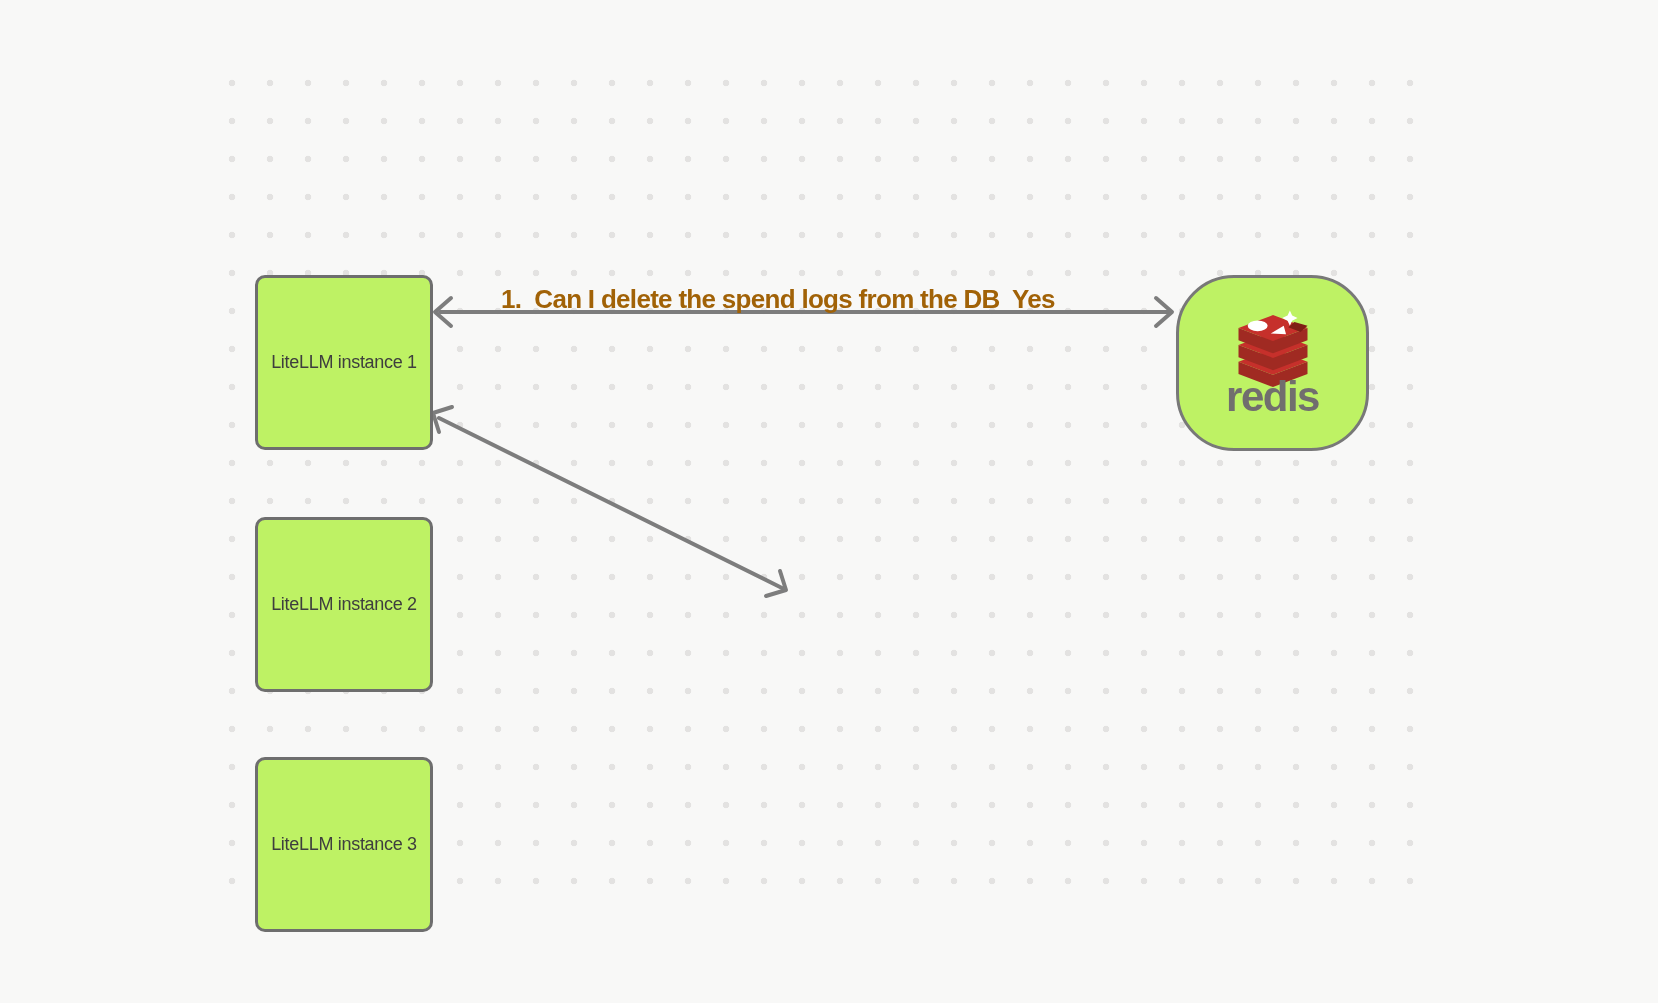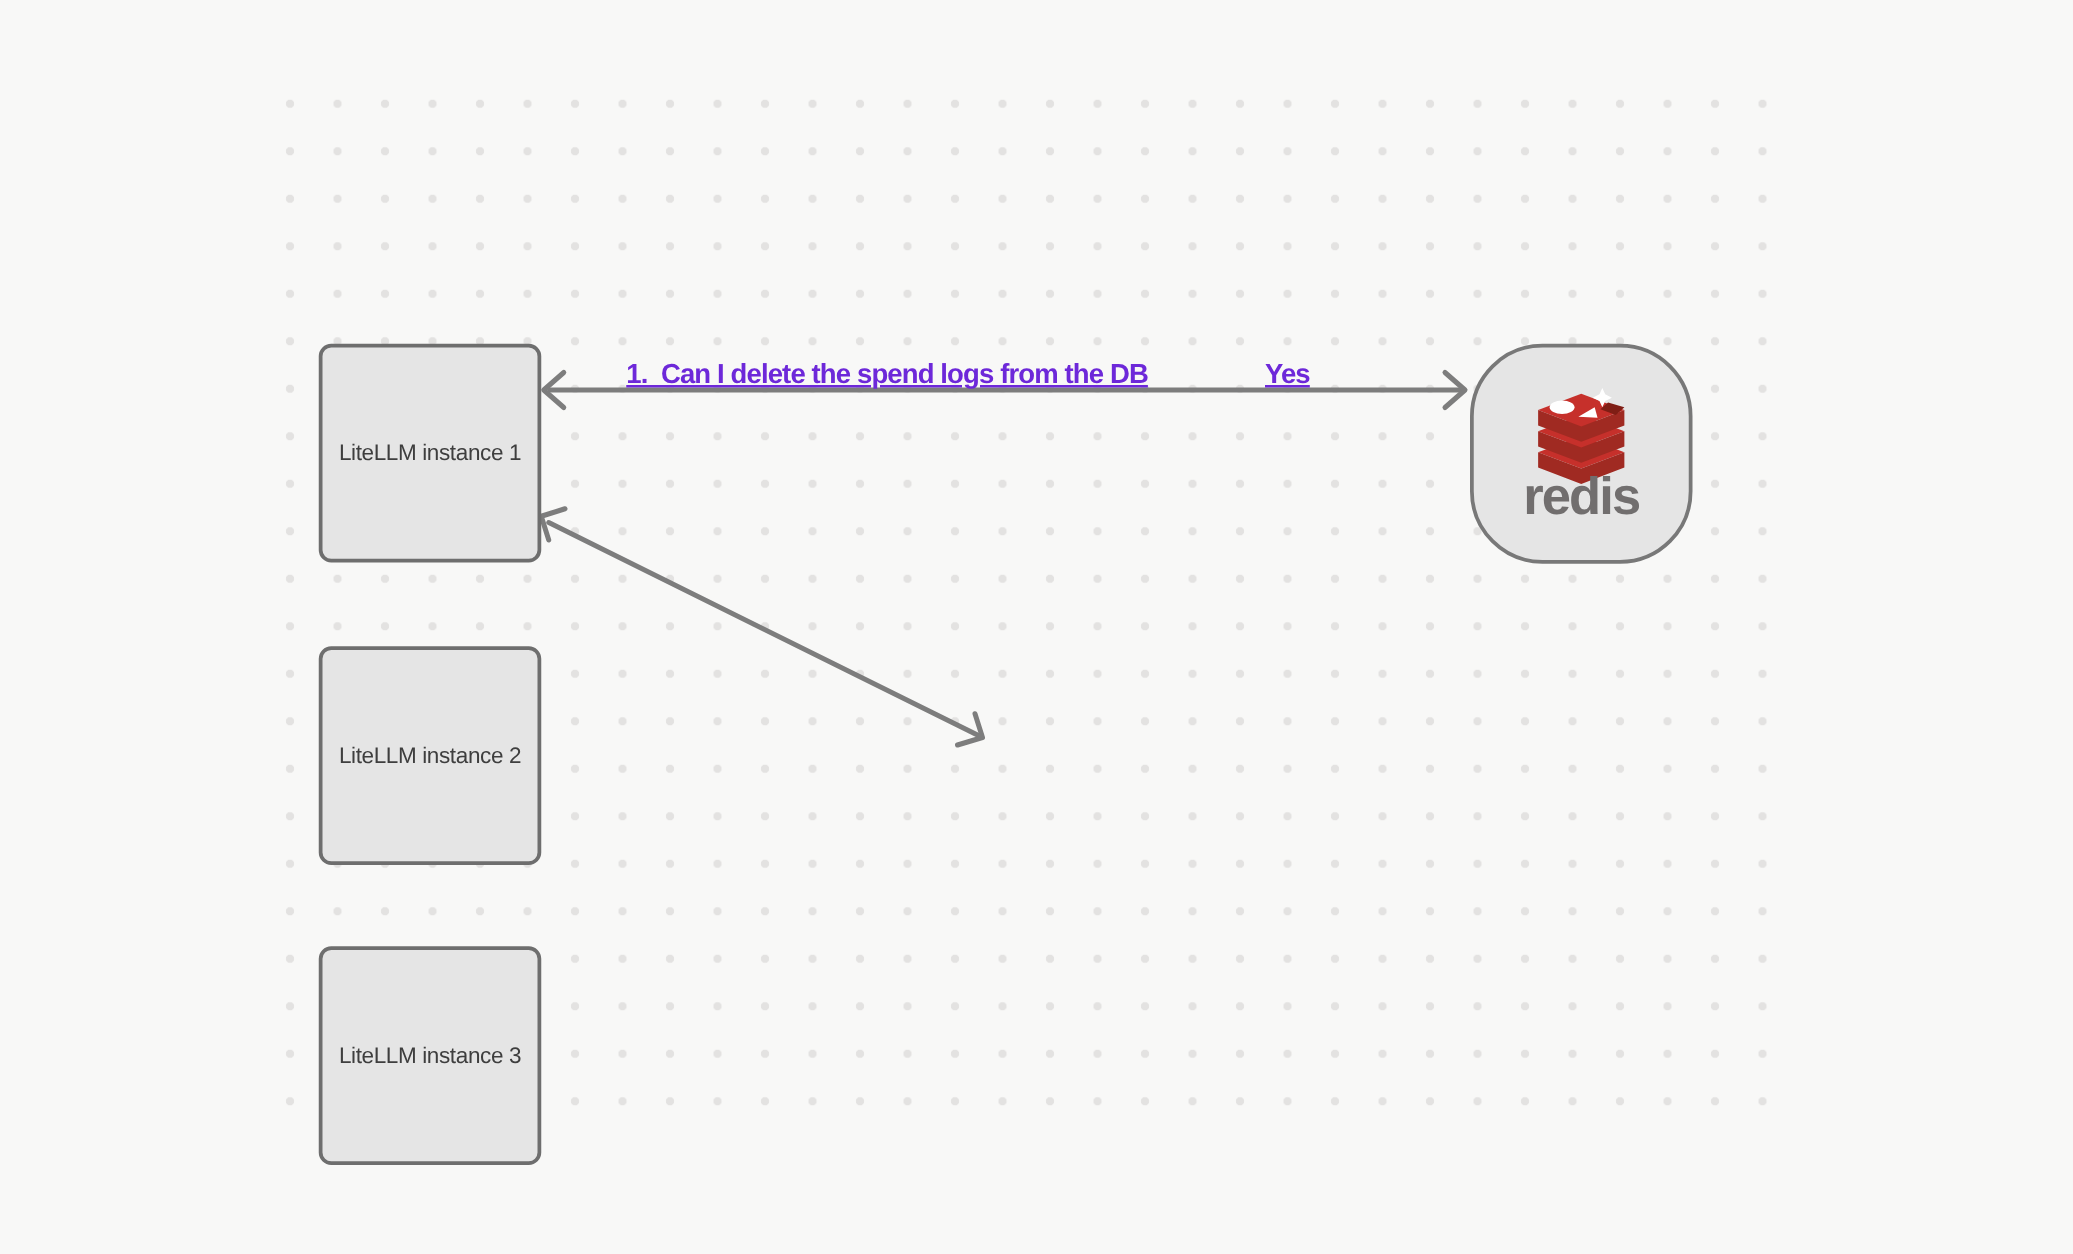--- a/index.html
+++ b/index.html
@@ -9,39 +9,39 @@
     font-family:"Liberation Sans", sans-serif;
   }
   .dot-grid{
     position:absolute;left:213px;top:64px;width:1216px;height:838px;
     background-image:radial-gradient(circle, #e3e2e1 3px, rgba(227,226,225,0) 3.6px);
     background-size:38px 38px;
     background-position:0 0;
   }
   .edges-layer{position:absolute;left:0;top:0;pointer-events:none;}
   .node{
-    position:absolute;background:#e5e5e5;border:3px solid #6e6e6e;border-radius:10px;
+    position:absolute;background:#bef264;border:3px solid #6e6e6e;border-radius:10px;
     display:flex;align-items:center;justify-content:center;box-sizing:border-box;
   }
   .instance-box{left:255px;width:178px;height:175px;}
   .instance-box .node-label{
     font-size:18px;letter-spacing:-0.3px;color:#3e3e3e;text-align:center;
   }
   .redis-node{
-    left:1176px;top:275px;width:178px;height:176px;
+    left:1176px;top:275px;width:193px;height:176px;
     border:3.5px solid #787878;border-radius:58px;
     flex-direction:column;
   }
   .redis-wordmark{
     font-size:42px;font-weight:bold;color:#716e6e;letter-spacing:-1.5px;
     margin-top:-12px;line-height:1;
   }
   .edge-label{
-    position:absolute;font-weight:bold;font-size:22px;letter-spacing:-0.7px;
-    color:#6d28d9;white-space:pre;line-height:26px;text-decoration:underline;
+    position:absolute;font-weight:bold;font-size:26px;letter-spacing:-0.7px;
+    color:#a16207;white-space:pre;line-height:26px;
   }
   .db-group{position:absolute;left:794px;top:508px;width:188px;height:172px;}
   .db-label{
     position:absolute;left:90px;top:94px;font-size:40px;color:#333333;
     line-height:40px;letter-spacing:-0.5px;
   }
   .pg-icon{position:absolute;left:14px;top:74px;}
 </style>
 </head>
 <body>

